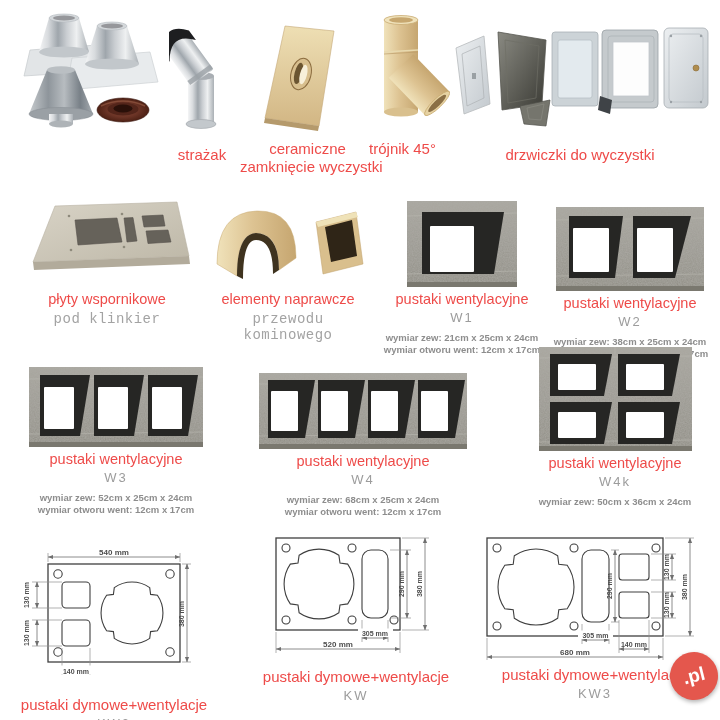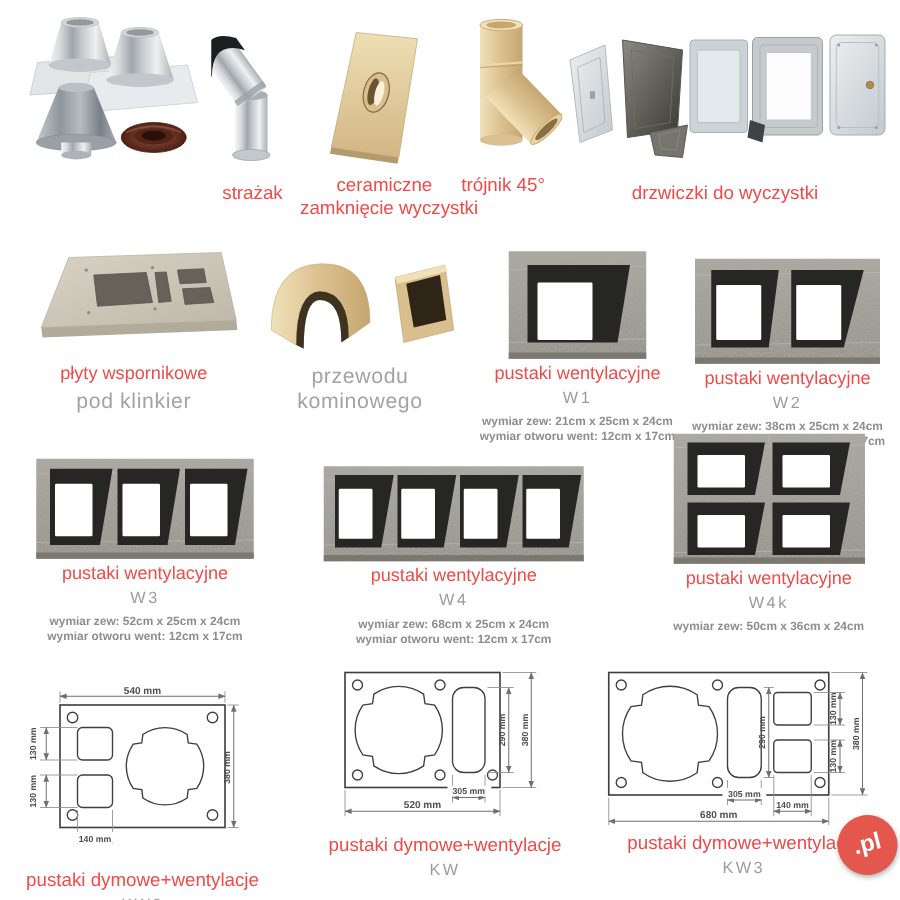--- a/index.html
+++ b/index.html
@@ -7,21 +7,21 @@
     width:720px;height:720px;position:relative;overflow:hidden;
     background:#ffffff;
     font-family:"Liberation Sans", sans-serif;
   }
   .cell{position:absolute;text-align:center;}
   .cell svg{display:block;margin:0 auto;}
   .plabel{color:#ee4b49;font-size:15px;line-height:1.18;margin-top:6px;white-space:nowrap;}
   .plabel.l2{margin-top:0;}
   .plabel.sm{font-size:14.5px;margin-top:3px;}
   .pvariant{color:#9c9c9c;font-size:13px;letter-spacing:2px;margin-top:2px;}
-  .psub{color:#a3a3a3;font-size:17px;margin-top:3px;letter-spacing:.5px;}
+  .psub{color:#a3a3a3;font-size:14px;margin-top:3px;letter-spacing:.5px;font-family:Liberation Mono, monospace;}
   .pdims{color:#8d8d8d;font-size:9.5px;font-weight:600;line-height:1.3;margin-top:7px;white-space:nowrap;}
   
   .tech .shape{fill:none;stroke:#3f3f3f;stroke-width:1.3;}
   .tech .thin{fill:none;stroke:#3f3f3f;stroke-width:1.1;}
   .tech .hole{fill:#ffffff;stroke:#3f3f3f;stroke-width:1.1;}
   .tech .ext{stroke:#909090;stroke-width:.7;}
   .tech .dim{stroke:#6f6f6f;stroke-width:.8;fill:none;}
   .tech .mask{fill:#ffffff;}
   .tech text{fill:#4d4d4d;font-size:8px;font-weight:bold;font-family:"Liberation Sans",sans-serif;}
   .tech text.s7{font-size:7px;}
@@ -241,20 +241,21 @@
     <g>
       <path d="M6,64 Q6,12 46,11 Q85,10 85,58 L68,70 Q68,33 45,33 Q26,33 26,76 Z" fill="url(#tanG)" stroke="#c9ab72" stroke-width=".5"></path>
       <path d="M26,76 Q26,34 45,33 Q68,34 68,70 L62,74 Q62,40 45,40 Q32,40 32,79 Z" fill="#3f331f"></path>
     </g>
     <g>
       <polygon points="105,22 145,12 152,64 112,74" fill="#d9bf8d" stroke="#c0a06a" stroke-width=".5"></polygon>
       <polygon points="105,22 145,12 147,17 107,27" fill="#efe2b8"></polygon>
       <polygon points="114,27 141,20 146,56 120,62" fill="#2f2517"></polygon>
     </g>
   </svg>
+  <div class="plabel sm">elementy naprawcze</div>
   <div class="psub">przewodu kominowego</div>
 </div>
 
 <div class="cell" style="left:382px;top:200px;width:160px;">
   <svg width="112" height="88" viewBox="0 0 112 88">
     <rect x="1" y="1" width="110" height="86" fill="url(#concG)" filter="url(#concreteF)"></rect>
     <path d="M1,16 L111,13" stroke="#b8b6ae" stroke-width=".8" opacity=".8"></path>
     <path d="M1,74 L111,71" stroke="#b8b6ae" stroke-width=".8" opacity=".8"></path>
     <rect x="1" y="82" width="110" height="5" fill="#7a786f"></rect>
     <path d="M16,12 L98,12 L88,74 L16,74 Z" fill="#262624"></path>

